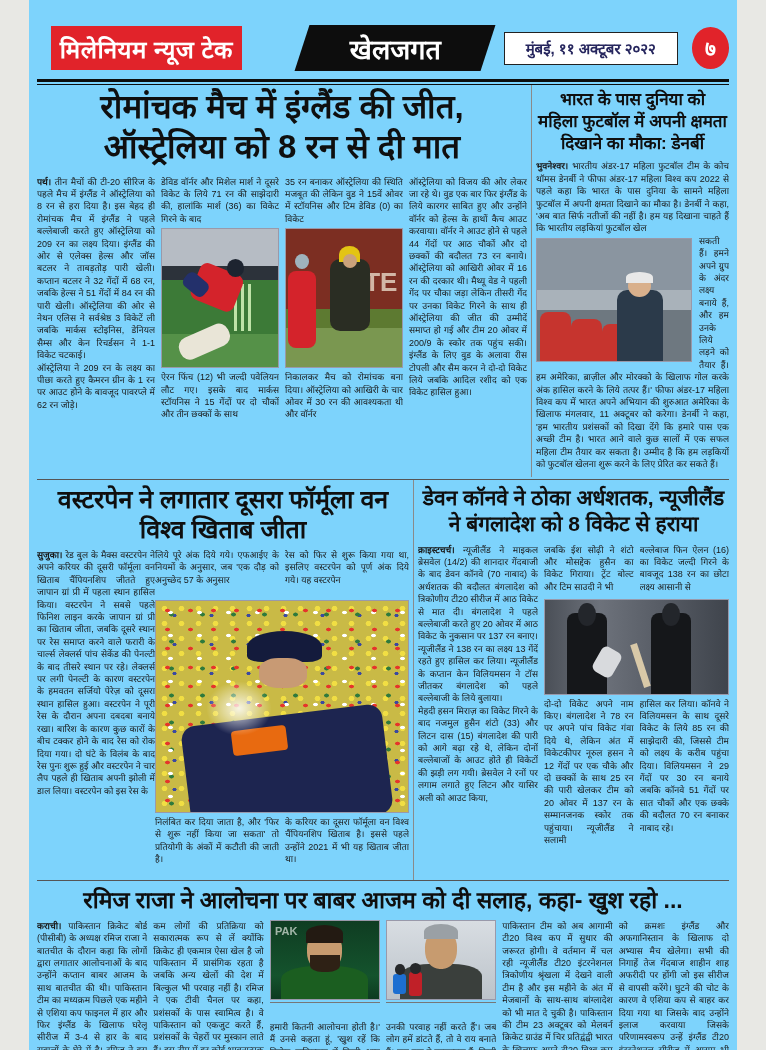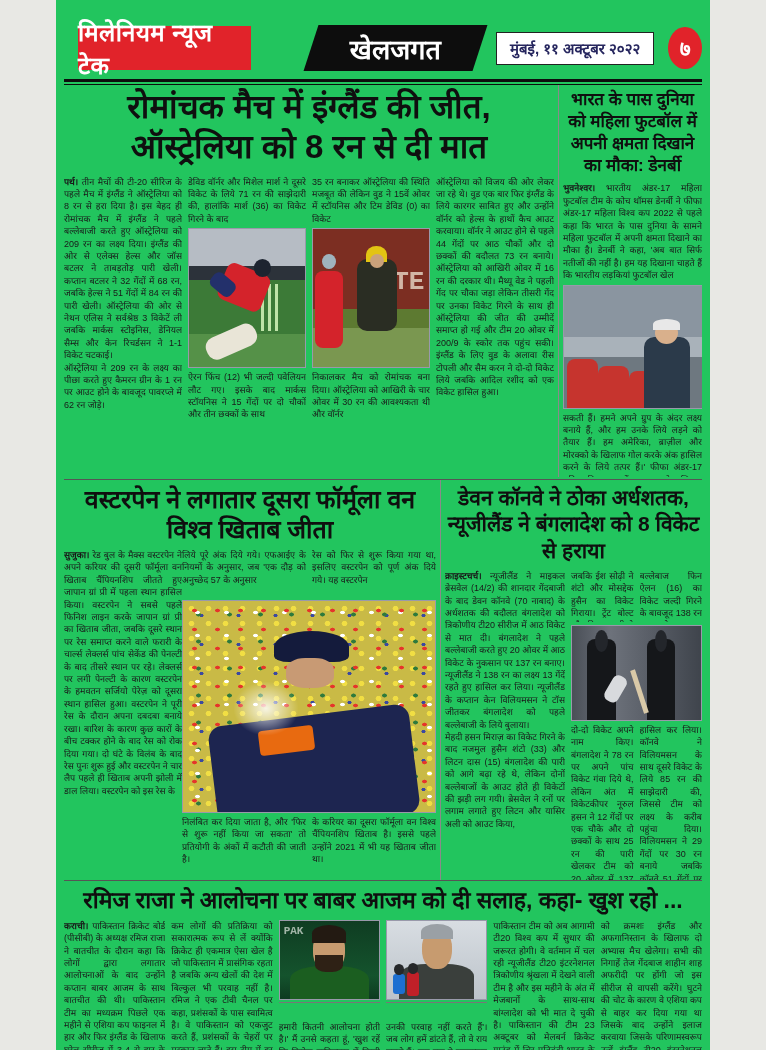--- a/index.html
+++ b/index.html
@@ -1,20 +1,20 @@
 <!DOCTYPE html>
 <html lang="hi"><head>
 <meta charset="utf-8">
 <style>
   * { margin:0; padding:0; box-sizing:border-box; }
   html,body { background:#e8e8e4; }
   body { font-family:"Liberation Sans","DejaVu Sans",sans-serif; }
   .page {
-    position:relative; width:654px; height:1050px; margin:0 auto;
-    background:#22c55e; color:#141414; overflow:hidden;
+    position:relative; width:708px; height:1050px; margin:0 auto;
+    background:#7dd3fc; color:#141414; overflow:hidden;
     padding:22px 8px 0 8px;
   }
   
   .masthead { display:flex; align-items:center; height:52px; }
   .brand-box {
     margin-left:14px; width:215px; height:44px; background:#e1232a;
     color:#fff; font-weight:bold; font-size:24px; display:flex;
     align-items:center; justify-content:center; letter-spacing:.5px;
   }
   .section-banner {
@@ -42,21 +42,21 @@
   h1,h2,h3 { font-weight:800; color:#0f0f0f; text-align:center; }
 
   
   .top-sec { display:flex; height:392px; }
   .story-eng { width:490px; }
   .story-eng h1 { font-size:33px; line-height:1.22; padding:2px 6px 4px 6px; }
   .eng-cols { display:flex; gap:6px; height:282px; margin-top:4px; overflow:hidden; }
   .eng-col { width:118px; overflow:hidden; }
   .vrule { width:1px; background:#8a8a8a; margin:0 4px; }
 
-  .photo { position:relative; overflow:hidden; border:1px solid #99a;font-family:Liberation Mono, monospace; }
+  .photo { position:relative; overflow:hidden; border:1px solid #99a; }
   .ph-eng { width:100%; height:140px; margin:3px 0;
     background:linear-gradient(#b6bcc4 0 27%, #2c323a 27% 37%, #3c7a37 37% 76%, #559148 76% 100%); }
   .ph-eng .torso { position:absolute; left:28%; top:28%; width:40%; height:28%; background:#d4232b; border-radius:8px; transform:rotate(22deg); }
   .ph-eng .arm { position:absolute; left:18%; top:34%; width:22%; height:12%; background:#23306b; border-radius:6px; transform:rotate(40deg); }
   .ph-eng .pad { position:absolute; left:14%; bottom:10%; width:46%; height:17%; background:#e9e5d7; border-radius:10px; transform:rotate(-24deg); }
   .ph-eng .helmet { position:absolute; left:56%; top:22%; width:15%; height:13%; background:#1d2430; border-radius:50%; }
   .ph-eng .stumps { position:absolute; left:62%; top:40%; width:3px; height:34%; background:#bfe3a8; box-shadow:7px 0 0 #bfe3a8, 14px 0 0 #bfe3a8; }
 
   .ph-aus { width:100%; height:140px; margin:3px 0;
     background:linear-gradient(#7c2e22 0 58%, #5d7a31 58% 72%, #7a9750 72% 100%); }

